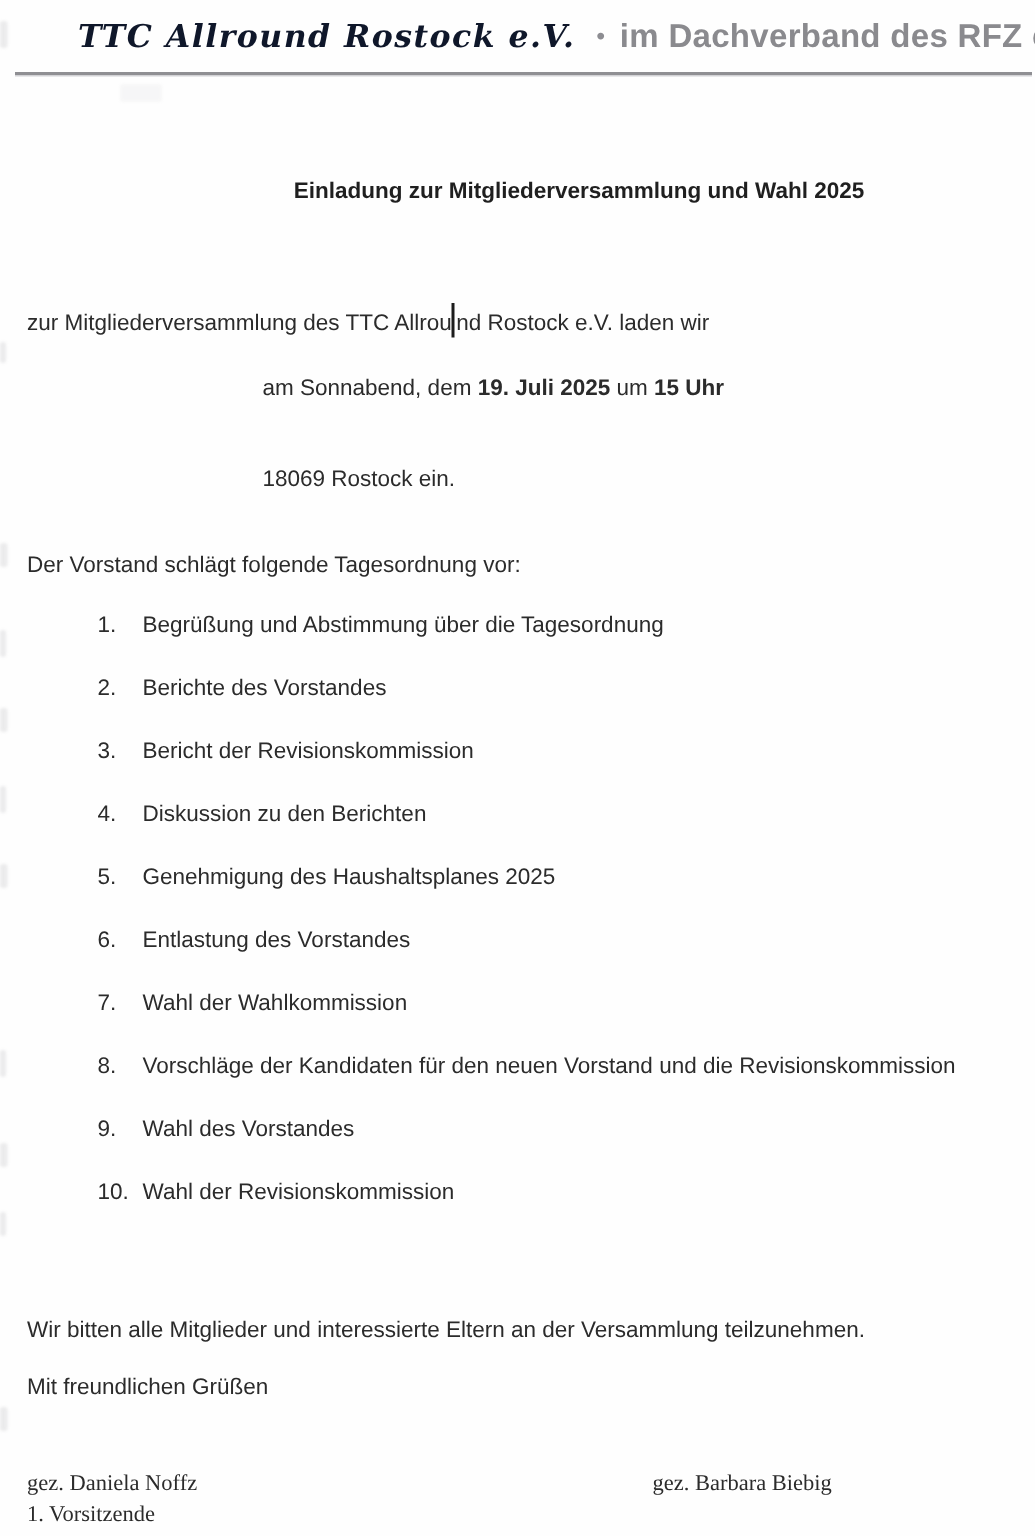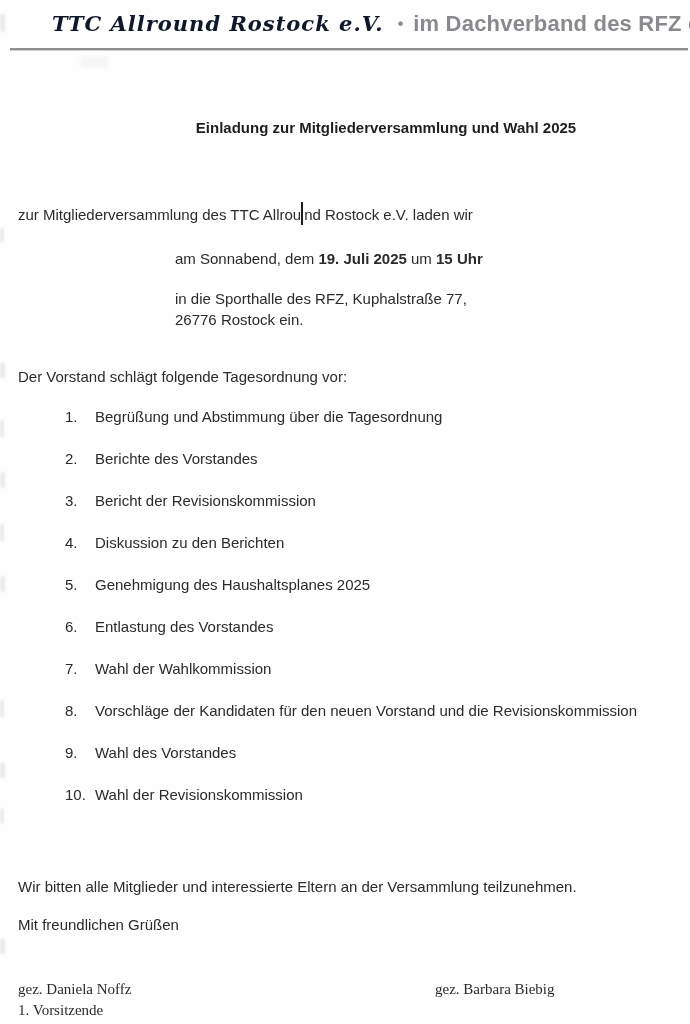--- a/index.html
+++ b/index.html
@@ -140,22 +140,21 @@
   </div>
   <div class="rule"></div>
 
   <h1 class="title">Einladung zur Mitgliederversammlung und Wahl 2025</h1>
 
 
   <p class="line" style="top:202px"><span>zur Mitgliederversammlung des TTC Allrou</span><span class="caret"></span><span>nd Rostock e.V. laden wir</span></p>
 
   <p class="line indented" style="top:248px"><span>am Sonnabend, dem </span><b>19. Juli 2025</b><span> um </span><b>15 Uhr</b></p>
 
-  <p class="line indented" style="top:288px">in die Sporthalle des RFZ, Kuphalstraße 77,</p>
-  <p class="line indented" style="top:309px">26776 Rostock ein.</p>
+  <p class="line indented" style="top:309px">18069 Rostock ein.</p>
 
   <p class="line" style="top:366px">Der Vorstand schlägt folgende Tagesordnung vor:</p>
 
   <div class="agenda">
 
       <div class="agenda-item">
         <span class="agenda-num">1.</span>
         <span class="agenda-text">Begrüßung und Abstimmung über die Tagesordnung</span>
       </div>
 

